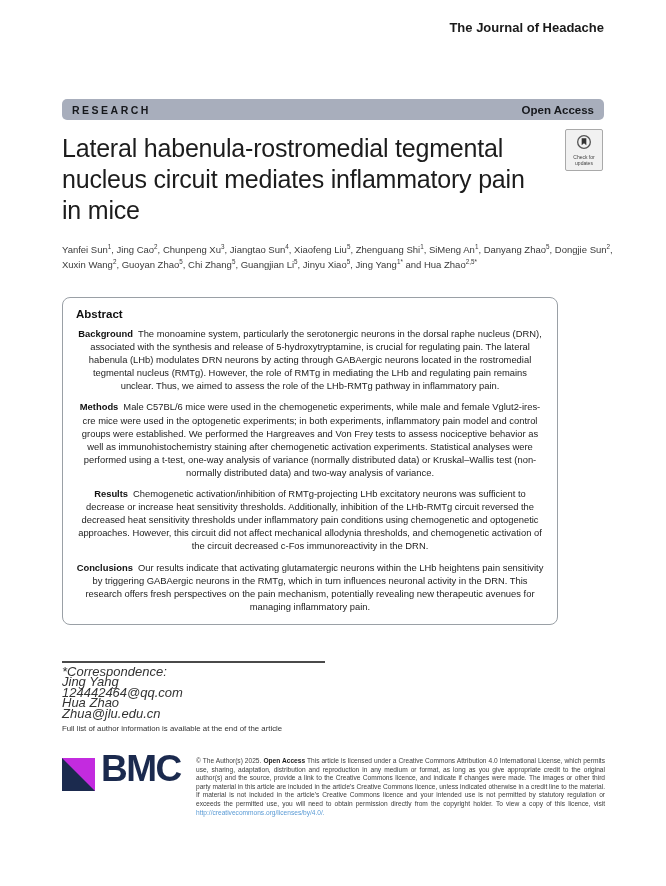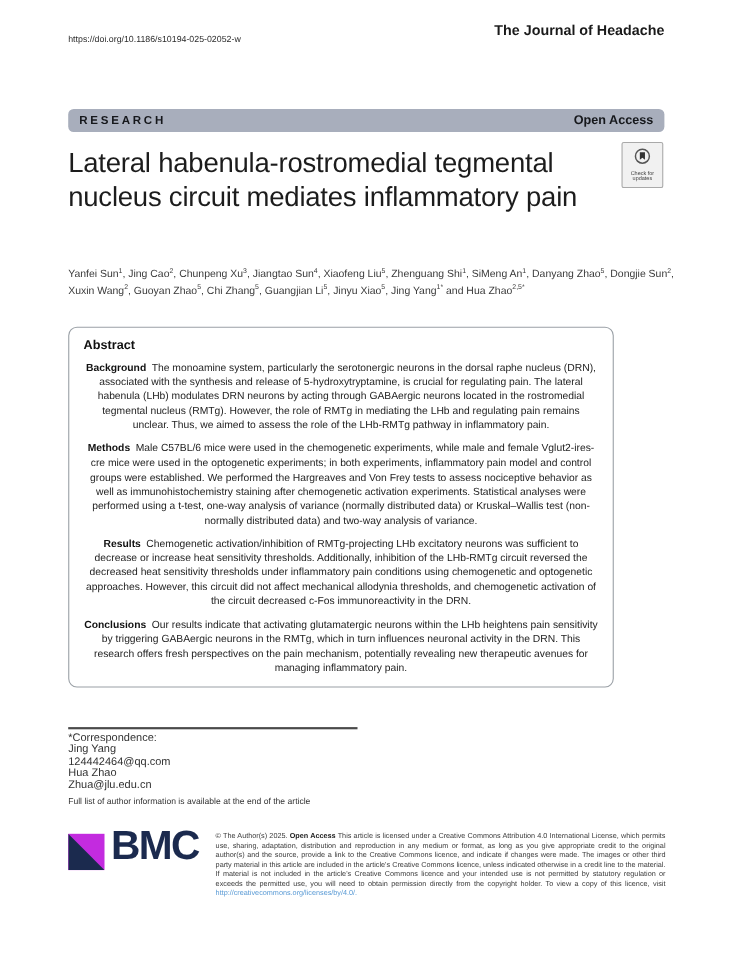--- a/index.html
+++ b/index.html
@@ -42,50 +42,50 @@
     left:62px;top:297px;width:496px;box-sizing:border-box;border:1px solid #9aa0a6;border-radius:8px;
     padding:10px 13px 11px 13px;
   }
   .abstract h2{margin:0 0 7px 0;font-size:11.5px;color:#111;}
   .abstract p{margin:0 0 8px 0;font-size:9.4px;line-height:13.1px;color:#232323;text-align:center;}
   .abstract p:last-child{margin-bottom:0;}
   .abstract b{margin-right:5px;color:#111;}
 
   
   .footrule{left:62px;top:661px;width:263px;height:2px;background:#4a4a4a;}
-  .correspondence{left:62px;top:667px;width:300px;font-size:10px;line-height:10.4px;color:#333;}
+  .correspondence{left:62px;top:667px;width:300px;font-size:13px;line-height:10.4px;color:#333;font-style:italic;}
   .fullnote{left:62px;top:724px;width:400px;font-size:7.8px;color:#333;}
 
   
   .bmc-logo{left:62px;top:758px;width:33px;height:33px;background:#c32bdf;}
   .bmc-logo .tri{position:absolute;inset:0;background:#1b2a4e;clip-path:polygon(0 0,100% 100%,0 100%);}
   .bmc-text{left:101px;top:748px;font-size:37px;font-weight:bold;letter-spacing:-1.5px;color:#1b2a4e;}
   .license{left:196px;top:757px;width:409px;font-size:6.6px;line-height:8.6px;color:#3c3c3c;text-align:justify;}
   .license b{color:#222;}
   .license a{color:#5b9bd5;text-decoration:none;}
 </style>
 </head>
 <body>
 
 <div class="abs cite">
-  <div>https://doi.org/10.1186/s10194-025-02052-w</div>
 </div>
 
 <div class="abs journal-name">
   <div>The Journal of Headache</div>
 </div>
 
 <div class="abs banner">
   <span class="rtype">RESEARCH</span>
   <span class="oa">Open Access</span>
 </div>
 
 <div class="abs title">
   <div>Lateral habenula-rostromedial tegmental</div>
   <div>nucleus circuit mediates inflammatory pain</div>
+  <div>in mice</div>
 </div>
 
 <div class="abs updates">
   <span>
     <svg width="16" height="16" viewBox="0 0 24 24">
       <circle cx="12" cy="12" r="9.5" fill="none" stroke="#555" stroke-width="2"></circle>
       <path d="M8.5 6.5h7V17l-3.5-3-3.5 3z" fill="#333"></path>
     </svg>
   </span>
   <span class="txt">

